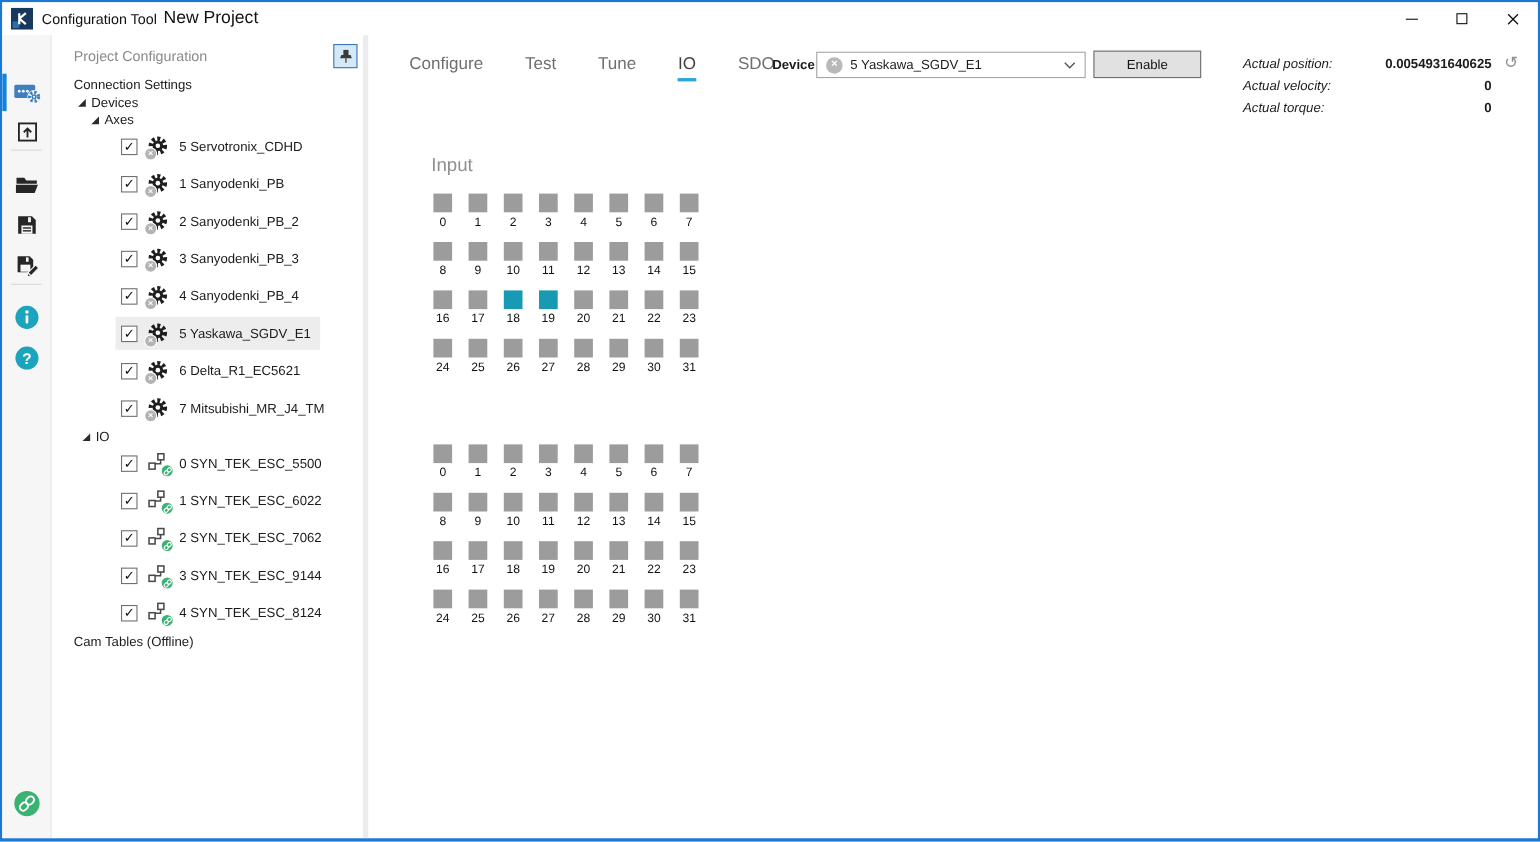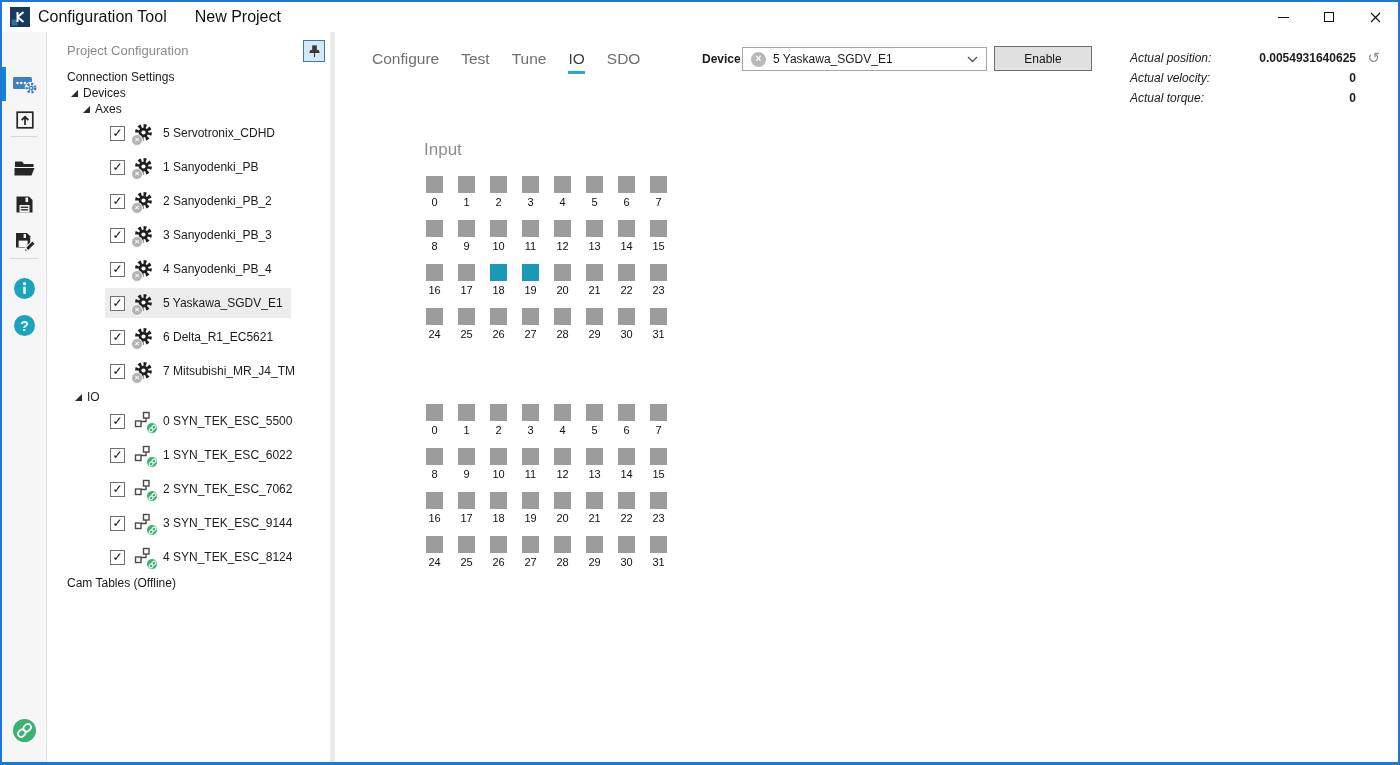--- a/index.html
+++ b/index.html
@@ -8,21 +8,21 @@
 
   #window {
     position:relative; width:1400px; height:765px; background:#fff;
     border:2px solid #1c78d4; border-bottom-width:3px; overflow:hidden;
     font-size:12px; color:#1b1b1b;
   }
 
   
   .titlebar { position:absolute; top:0; left:0; right:0; height:30px; background:#fff; display:flex; align-items:center; }
   .app-icon { margin:0 8px 0 8px; width:20px; height:20px; display:inline-flex; }
-  .app-title { font-size:16px; color:#111; margin-right:22px; }
+  .app-title { font-size:13px; color:#111; }
   .menu-item { font-size:16px; color:#111; padding:0 6px; cursor:default; }
   .win-controls { position:absolute; right:0; top:0; height:30px; display:flex; }
   .win-btn { width:46px; height:30px; display:flex; align-items:center; justify-content:center; }
   .min-glyph { width:11px; height:1px; background:#111; }
   .max-glyph { width:10px; height:10px; border:1px solid #111; }
 
   
   .toolbar { position:absolute; left:0; top:30px; bottom:0; width:45px; background:#f6f6f6; border-right:1px solid #e2e2e2; }
   .tb-btn { position:absolute; left:4px; width:37px; height:32px; display:flex; align-items:center; justify-content:center; }
   .tb-sep { position:absolute; left:8px; width:28px; height:1px; background:#d9d9d9; }
@@ -43,40 +43,40 @@
               display:flex; align-items:center; justify-content:center; font-size:8px; font-weight:bold; color:#fff; line-height:8px; }
   .badge-x-sm { left:-2px; bottom:-2px; background:#b3b3b3; }
   .badge-link-sm { right:-3px; bottom:-2px; background:#3ab272; }
   .tree-label { white-space:nowrap; }
 
   .splitter { position:absolute; left:328px; top:30px; bottom:0; width:5px; background:#ebebeb; }
 
   
   .main { position:absolute; left:333px; top:30px; right:0; bottom:0; background:#fff; }
 
-  .tabs { position:absolute; left:37px; top:18px; display:flex; gap:22px; }
+  .tabs { position:absolute; left:37px; top:18px; display:flex; gap:38px; }
   .tab { font-size:15.5px; color:#6f6f6f; position:relative; padding-bottom:6px; cursor:default; }
   .tab.active { color:#3f3f3f; }
   .tab.active::after { content:""; position:absolute; left:0; right:0; bottom:0; height:3px; background:var(--accent,#2ba3dc); }
 
   .device-label { position:absolute; left:367px; top:15px; height:24px; line-height:24px; font-size:12px; font-weight:bold; }
   .combo { position:absolute; left:407px; top:15px; width:245px; height:24px; border:1px solid #a6a6a6; background:#fff; display:flex; align-items:center; padding:0 8px; }
   .badge-x-md { width:15px; height:15px; border-radius:50%; background:#b9b9b9; color:#fff; font-size:10px; font-weight:bold;
                 display:flex; align-items:center; justify-content:center; line-height:10px; flex:none; }
   .combo-text { margin-left:7px; font-size:12px; white-space:nowrap; overflow:hidden; }
   .combo-chevron { margin-left:auto; display:flex; }
   .enable-btn { position:absolute; left:659px; top:14px; width:98px; height:25px; background:#e1e1e1; border:1px solid #6e6e6e; font-size:12px; color:#111; font-family:"Liberation Sans",sans-serif; }
 
   .telemetry { position:absolute; left:795px; top:16px; width:250px; }
   .tele-row { display:flex; height:20px; line-height:20px; font-size:12px; }
   .tele-label { flex:none;font-style:italic; }
   .tele-value { flex:1; text-align:right; font-weight:bold; }
   .tele-extra { width:24px; text-align:right; font-size:15px; color:#8f8f8f; line-height:19px; }
 
-  .io-section { position:absolute; left:57px;margin-left:32px; }
+  .io-section { position:absolute; left:57px; }
   .io-title { font-size:17px; color:#8f8f8f; height:22px; margin-bottom:14px; }
   .io-grid { padding-left:2px; }
   .io-row { display:flex; margin-bottom:11px; }
   .io-cell { width:17px; margin-right:15px; }
   .io-square { width:17px; height:17px; background:var(--sq,#9c9c9c); margin-bottom:3px; }
   .io-square.on { background:var(--sq-on,#1899b4); }
   .io-bit-label { font-size:11px; color:#111; text-align:center; height:13px; line-height:13px; }
 
   svg { display:block; }
 </style>

